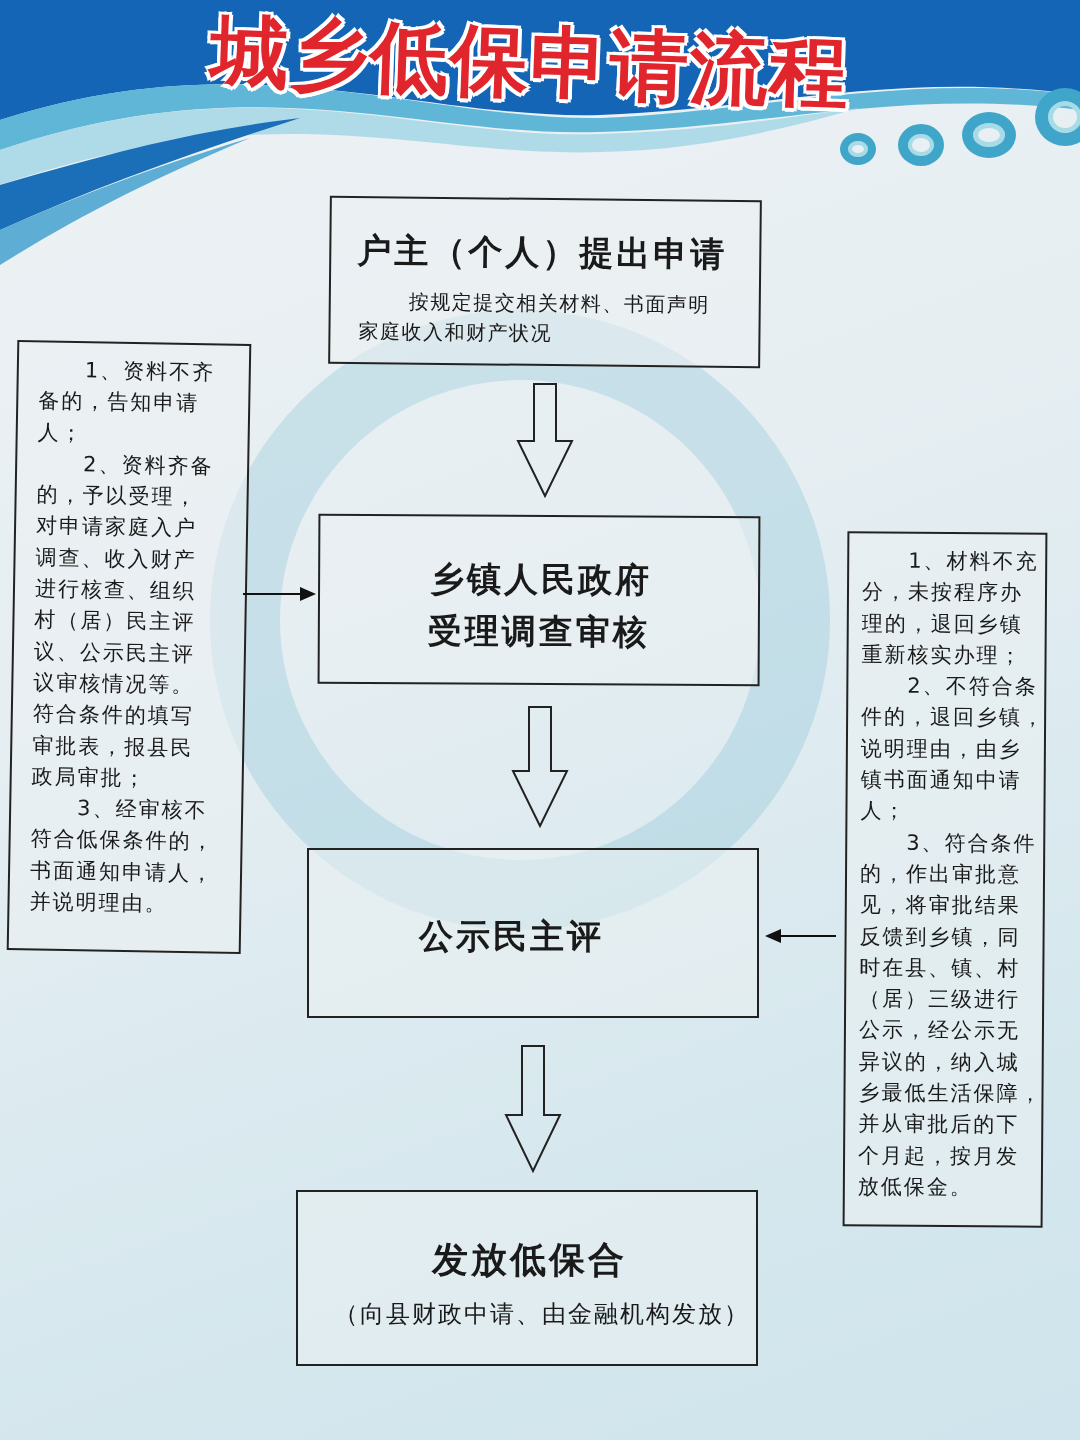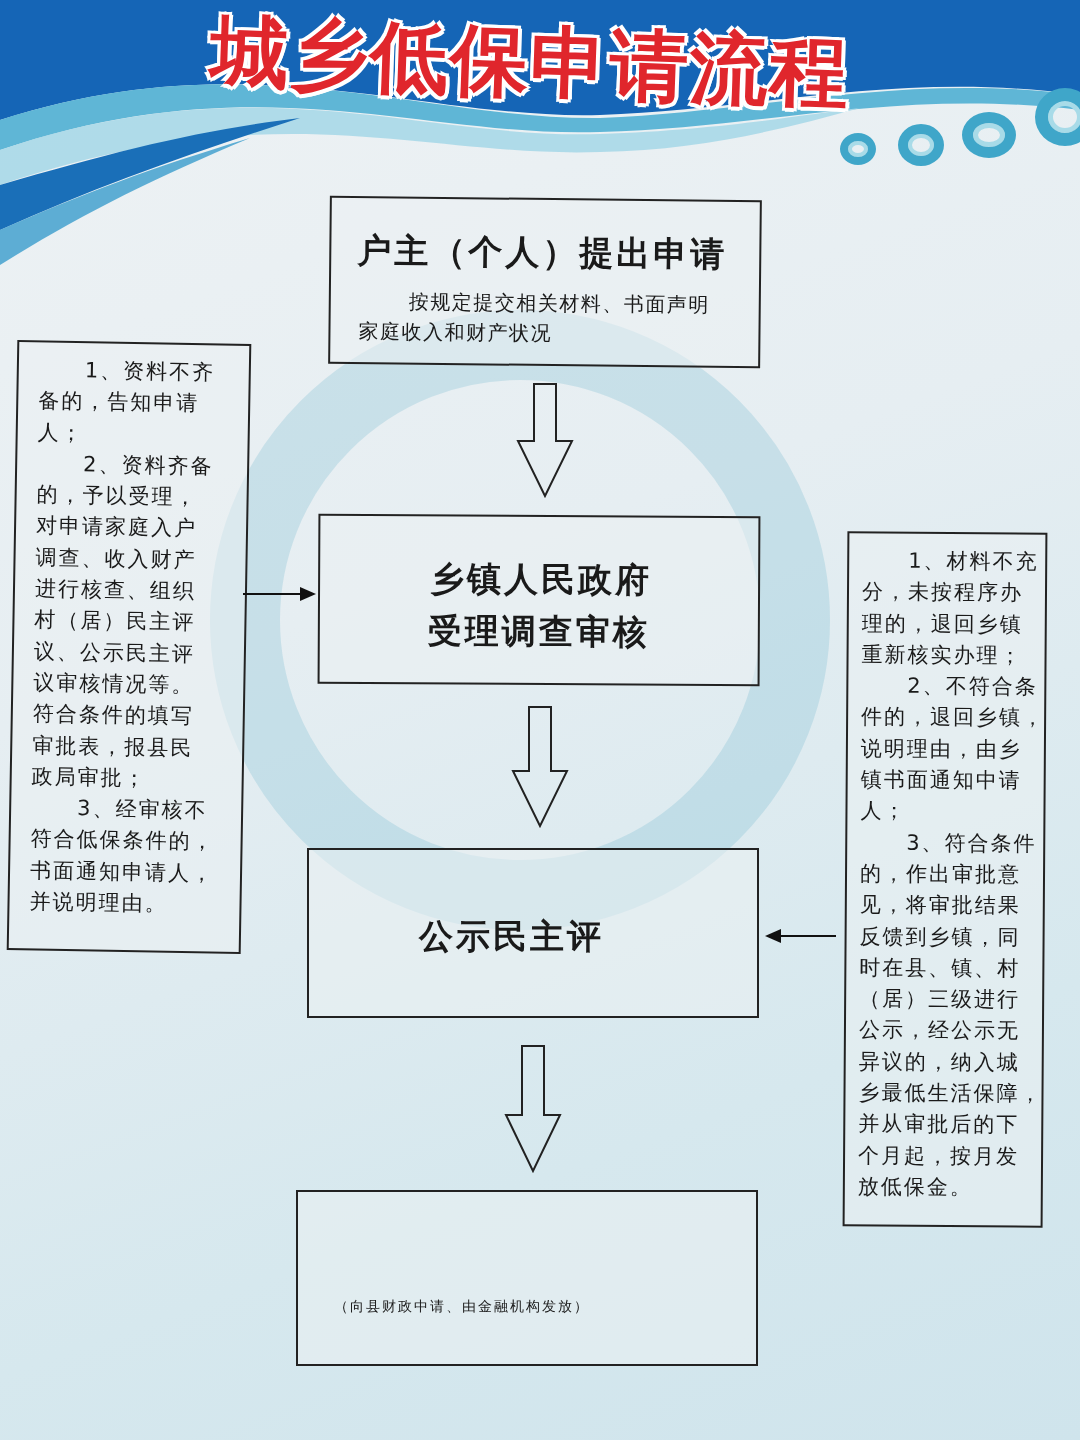--- a/index.html
+++ b/index.html
@@ -115,14 +115,15 @@
     </div>
 </div>
 <div class="harrow" style="left:780px;top:935px;width:56px;"></div>
 <div style="position:absolute;left:765px;top:929px;width:0;height:0;border-top:7px solid transparent;border-bottom:7px solid transparent;border-right:16px solid #111;"></div>
 
 <svg class="arrow" style="left:503px;top:1045px;" width="60" height="128" viewBox="0 0 60 128">
   <path d="M19,1 L41,1 L41,70 L57,70 L30,126 L3,70 L19,70 Z" fill="none" stroke="#222" stroke-width="2"></path>
 </svg>
 
 <div class="box" style="left:296px;top:1190px;width:462px;height:176px;">
-  <div style="position:absolute;left:36px;top:106px;font-size:14px;letter-spacing:2px;white-space:nowrap;">（向县财政中请、由金融机构发放）</div>
+  <div class="box-title" style="left:134px;top:44px;font-size:36px;letter-spacing:3px;">发放低保合</div>
+  <div style="position:absolute;left:36px;top:106px;font-size:24px;letter-spacing:2px;white-space:nowrap;">（向县财政中请、由金融机构发放）</div>
 </div>
 
 </body></html>

